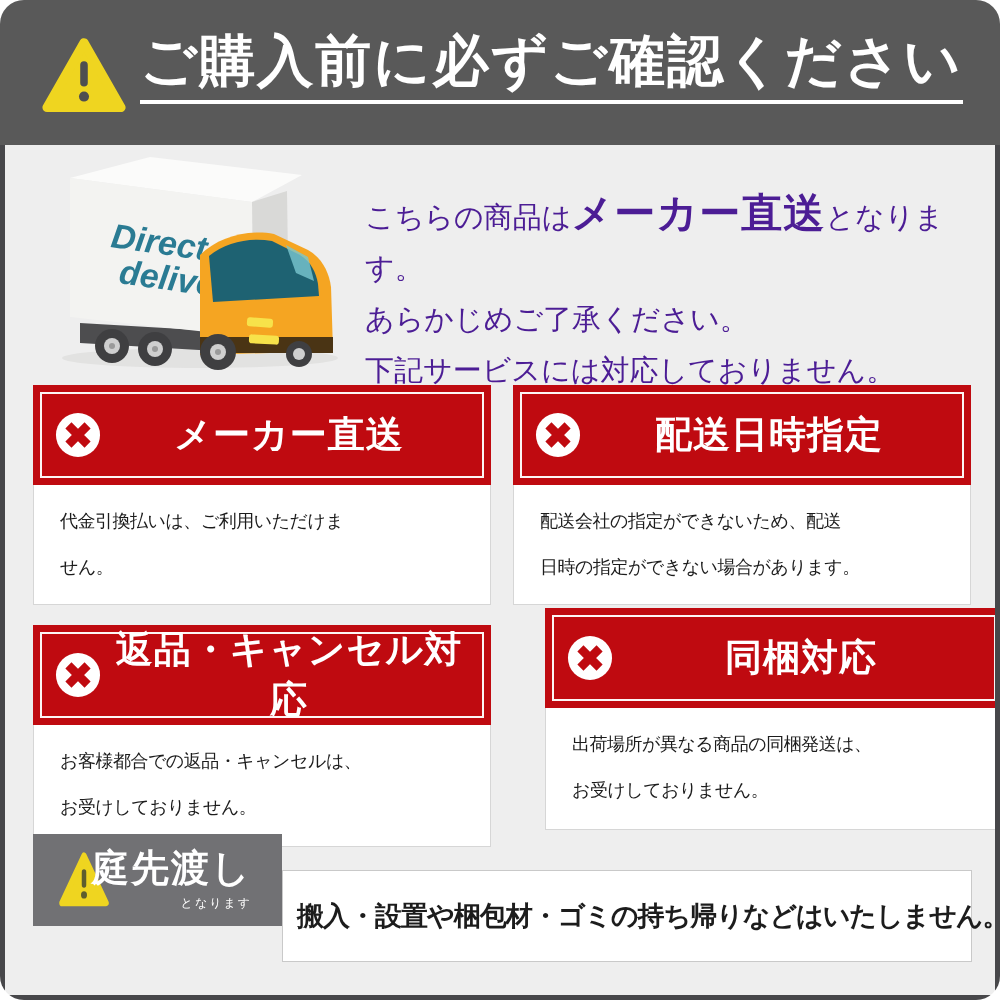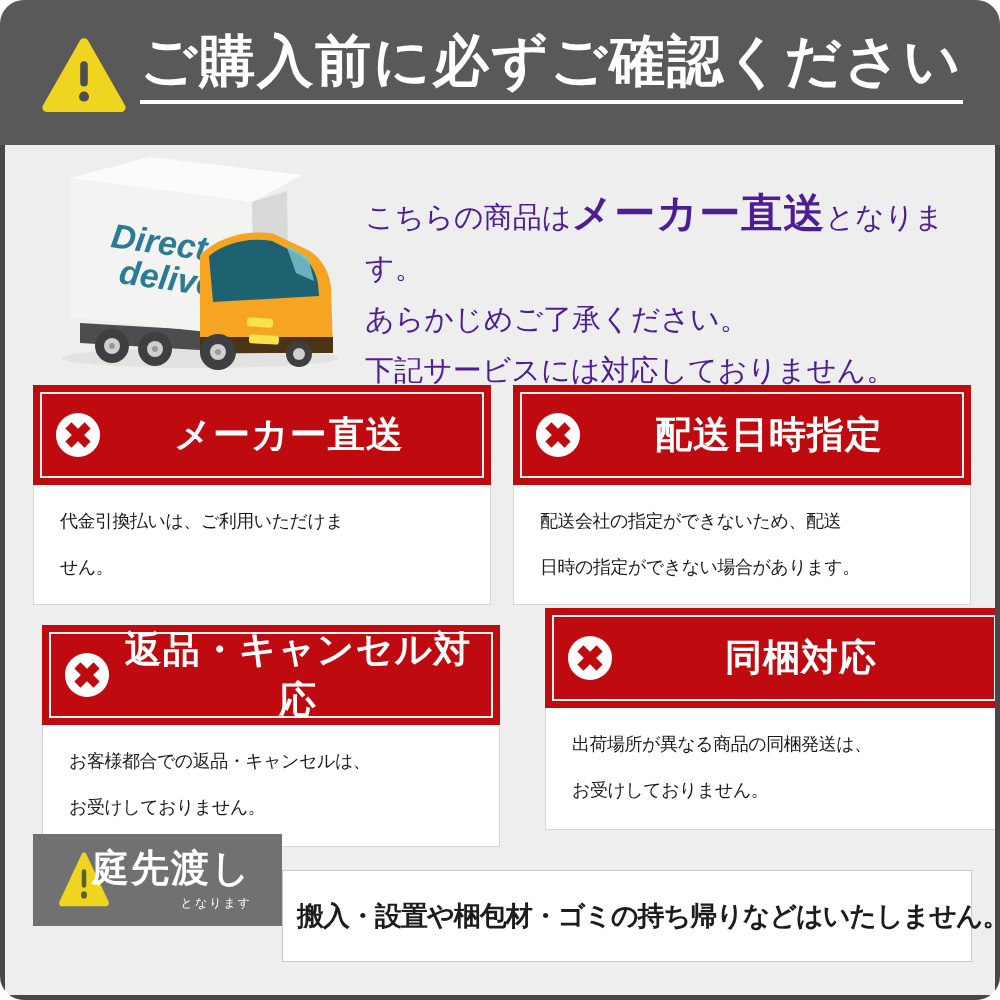--- a/index.html
+++ b/index.html
@@ -19,21 +19,21 @@
 
   
   .truck{position:absolute;left:50px;top:155px;}
   .note-text{position:absolute;left:365px;top:188px;width:610px;color:#4c1d95;font-size:29px;line-height:51px;}
   .note-line1 span{vertical-align:baseline;}
   .note-em{font-size:41px;font-weight:bold;letter-spacing:1px;}
 
   
   .rbox{position:absolute;width:458px;}
   .rbox.tl{left:33px;top:385px;} .rbox.tr{left:513px;top:385px;}
-  .rbox.bl{left:42px;top:625px;} .rbox.br{left:513px;top:608px;padding-left:32px;}
+  .rbox.bl{left:33px;top:625px;} .rbox.br{left:513px;top:608px;padding-left:32px;}
   .rbox-header{position:relative;height:100px;background:#bf0a10;display:flex;align-items:center;}
   .rbox-header::after{content:"";position:absolute;left:7px;right:7px;top:7px;bottom:7px;
     border:2px solid rgba(255,255,255,.96);pointer-events:none;}
   .rbox-header .cross{margin-left:22px;flex:0 0 auto;}
   .rbox-title{flex:1;text-align:center;color:#ffffff;font-size:37px;font-weight:bold;letter-spacing:1px;padding-right:14px;}
   .rbox-body{box-sizing:border-box;height:120px;background:#ffffff;border:1px solid #d6d6d6;border-top:none;
     padding:13px 26px;font-size:18px;line-height:46px;color:#1c1c1c;white-space:pre-line;letter-spacing:-0.5px;}
   .rbox.bl .rbox-body,.rbox.br .rbox-body{height:122px;}
 
   

